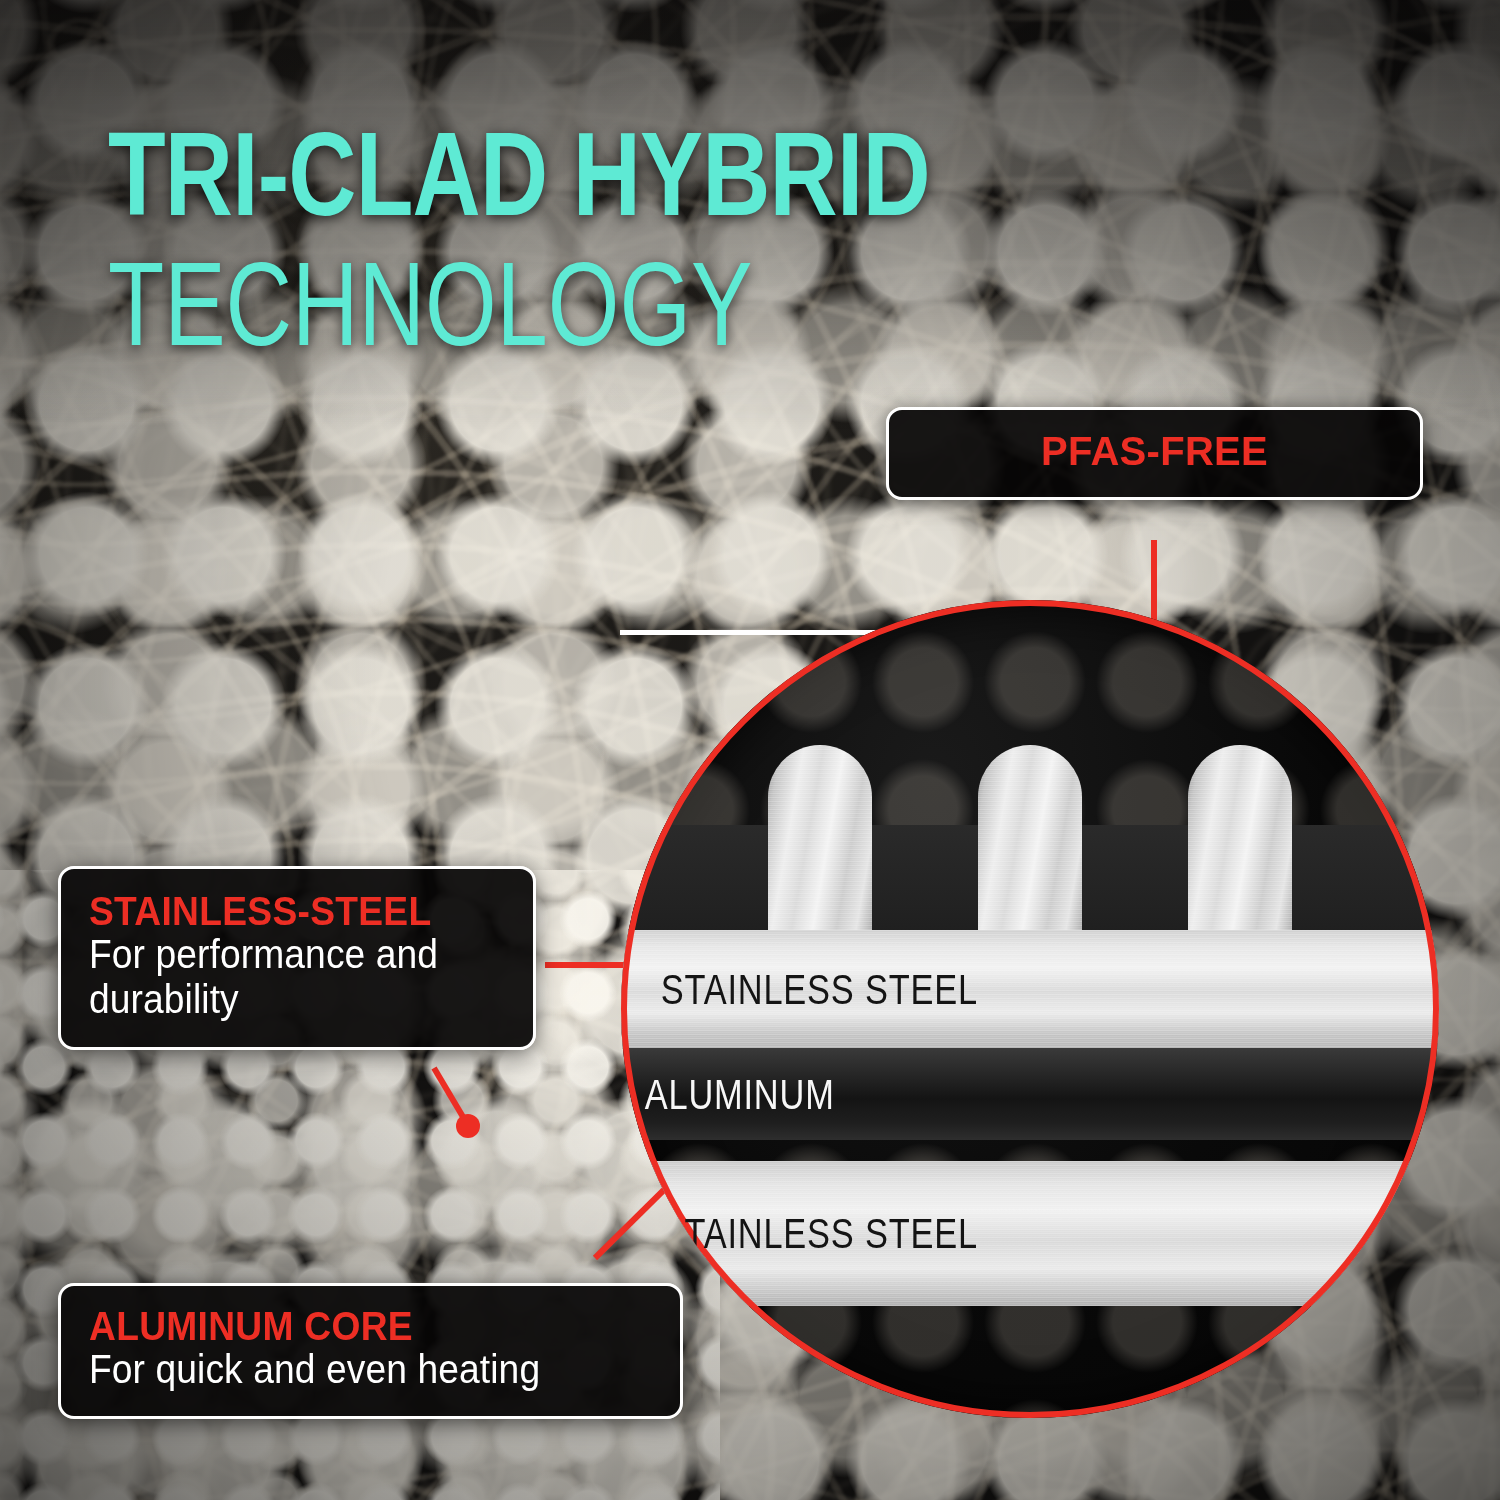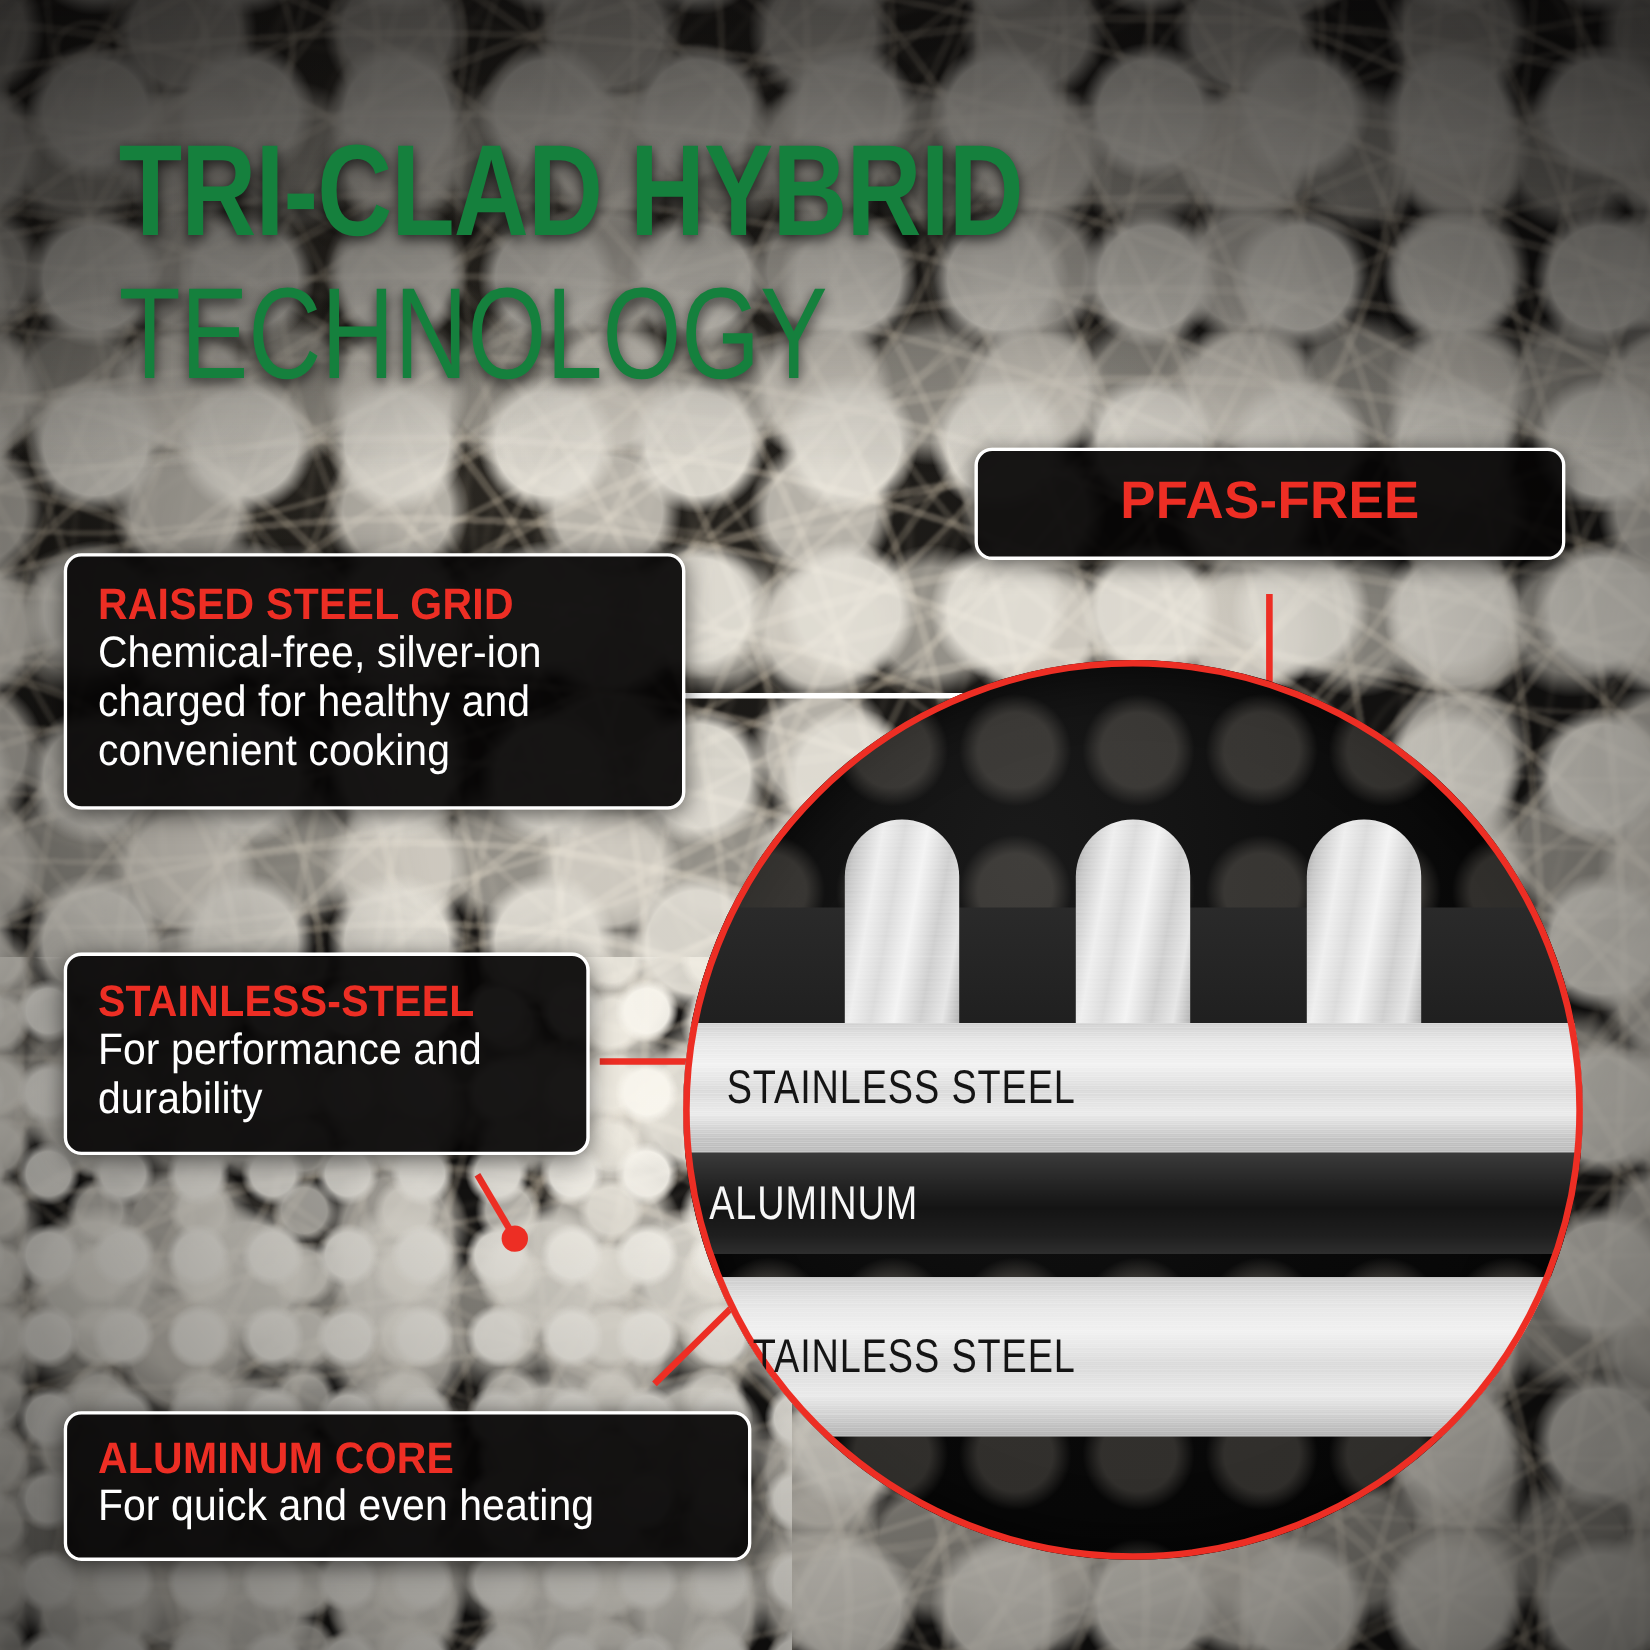--- a/index.html
+++ b/index.html
@@ -71,21 +71,21 @@
   }
   .bg-blurtop {
     position:absolute; left:0; top:0; right:0; height:430px;
     backdrop-filter: blur(0px);
     background: linear-gradient(180deg, rgba(10,9,9,.55) 0%, rgba(10,9,9,.30) 60%, rgba(10,9,9,0) 100%);
   }
 
   
   .title-block {
     position:absolute; left:108px; top:118px;
-    color:#15803d;
+    color:#5eead4;
     text-shadow: 0 3px 14px rgba(0,0,0,.75);
   }
   .title-l1 {
     font-size:118px; line-height:.96;
     font-weight:700;
     letter-spacing:-1px;
     transform: scaleX(.80);
     transform-origin: left center;
     white-space:nowrap;
   }
@@ -231,21 +231,21 @@
     font-weight:400;
     font-size:40px;
     line-height:1.12;
     letter-spacing:.1px;
     transform: scaleX(.93);
     transform-origin:left center;
   }
 
   #callout-raised-steel-grid { left:58px; top:503px; width:565px; padding:24px 26px 28px 28px; }
   #callout-pfas             { left:886px; top:407px; width:537px; padding:20px 22px 24px 22px; text-align:center; }
-  #callout-pfas .co-title   { transform:none; white-space:normal; font-size:48px; line-height:1.08; }
+  #callout-pfas .co-title   { transform:none; white-space:normal; font-size:40px; line-height:1.08; }
   #callout-stainless        { left:58px; top:866px; width:478px; padding:22px 26px 26px 28px; }
   #callout-aluminum         { left:58px; top:1283px; width:625px; padding:20px 10px 24px 28px; }
 
   
   .leader { position:absolute; pointer-events:none; }
   .lead-white {
     background:#ffffff; height:5px;
   }
 </style>
 </head>
@@ -310,24 +310,20 @@
       </div>
 
       <div class="layer layer-ss-bot">
         <span class="brush"></span>
         <span class="lbl">STAINLESS STEEL</span>
       </div>
     </div>
     <div class="ring"></div>
   </div>
 
-  <div class="callout" id="callout-raised-steel-grid">
-    <div class="co-title">RAISED STEEL GRID</div>
-    <div class="co-body">Chemical-free, silver-ion charged for healthy and convenient cooking</div>
-  </div>
 
   <div class="callout" id="callout-pfas">
     <div class="co-title">PFAS-FREE</div>
   </div>
 
   <div class="callout" id="callout-stainless">
     <div class="co-title">STAINLESS-STEEL</div>
     <div class="co-body">For performance and durability</div>
   </div>
 

